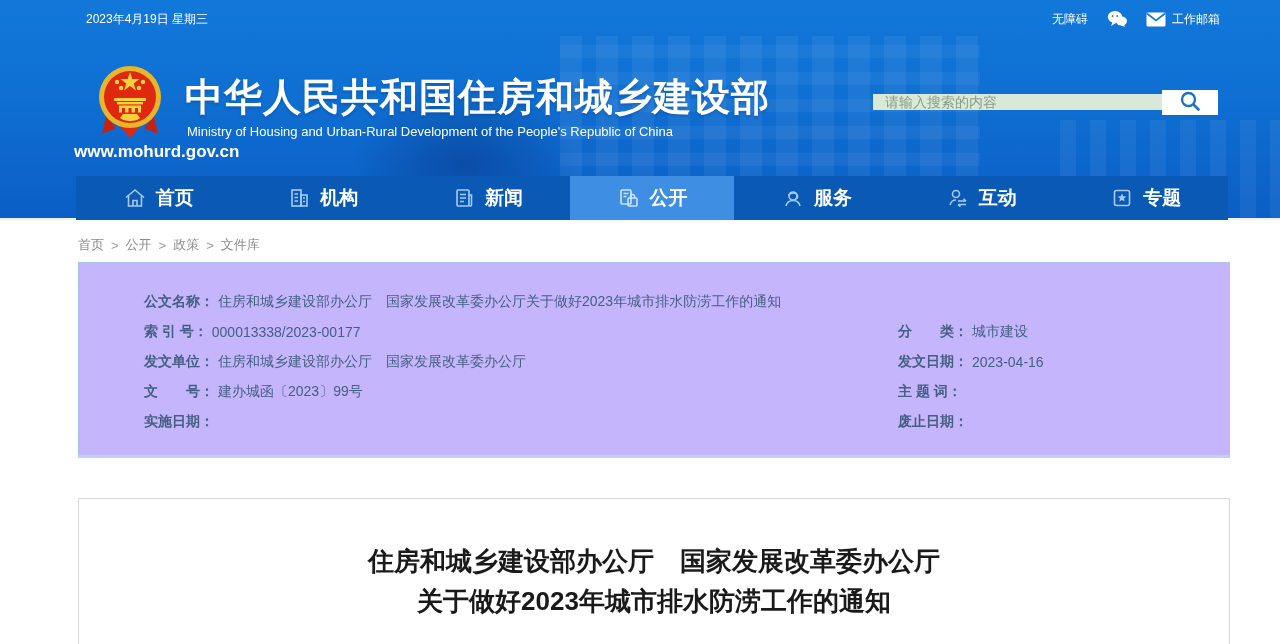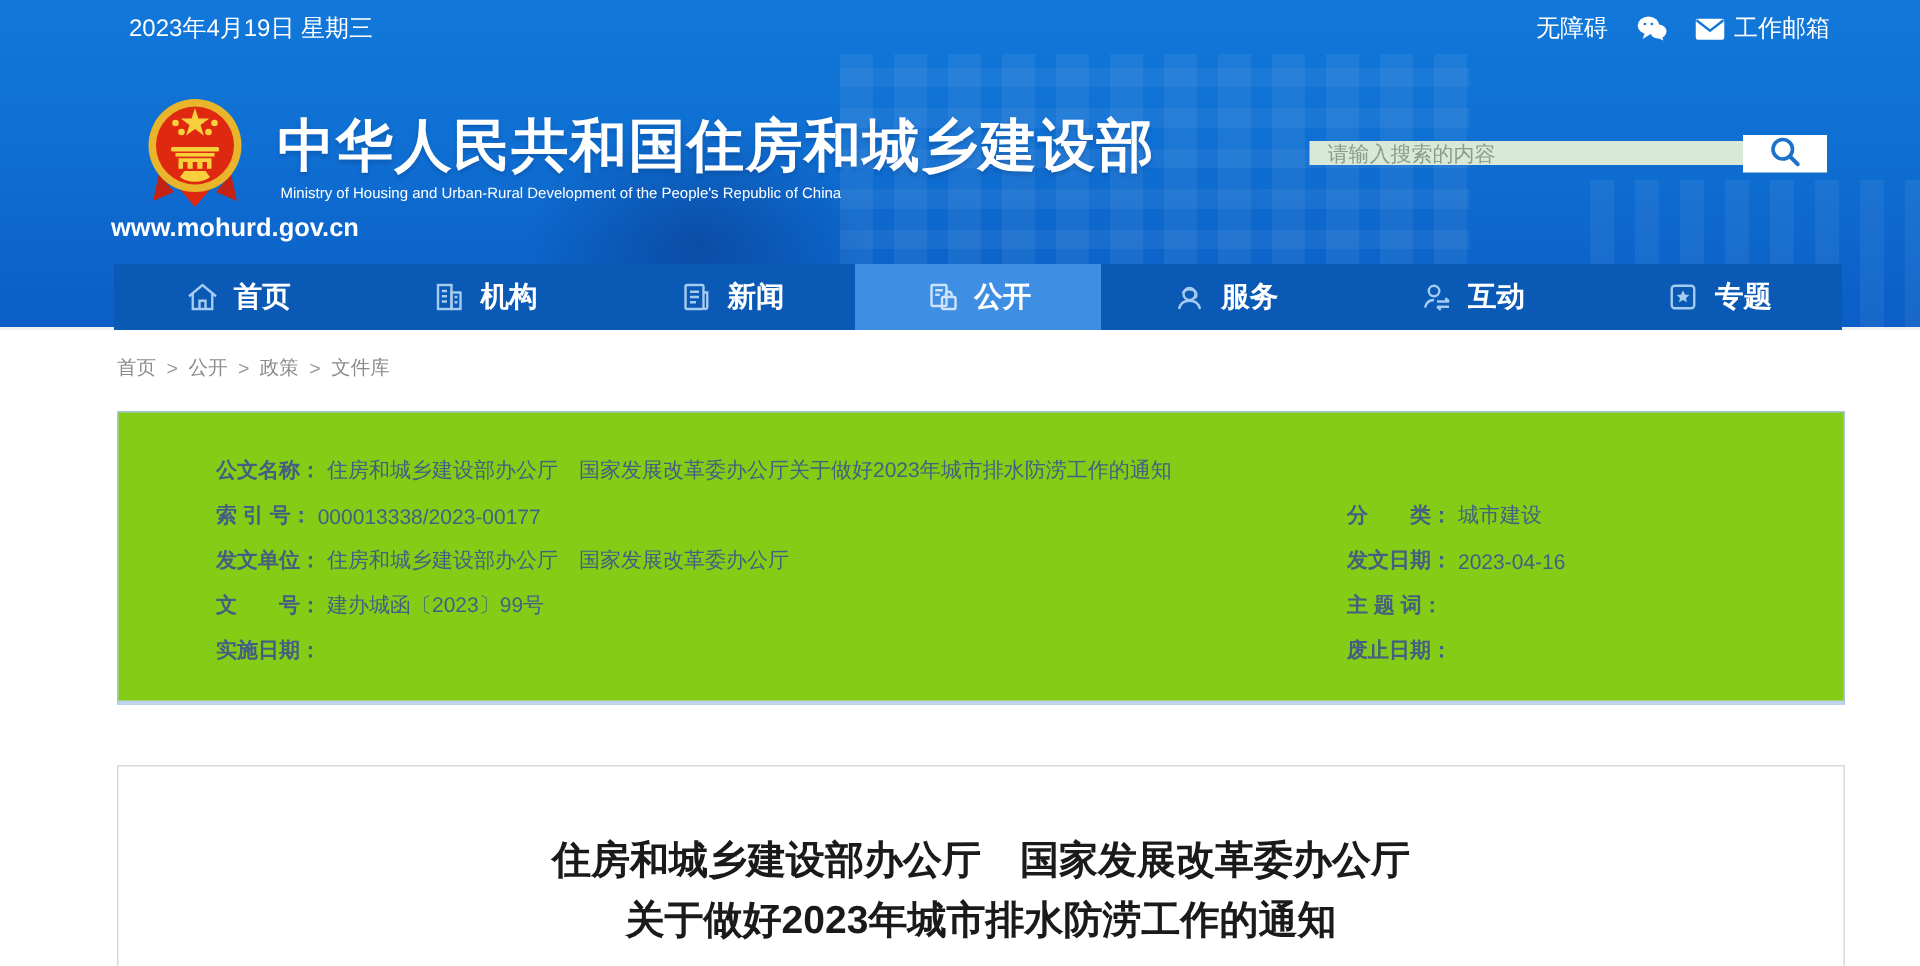--- a/index.html
+++ b/index.html
@@ -14,31 +14,31 @@
     background:
       repeating-linear-gradient(90deg, rgba(255,255,255,.13) 0 22px, rgba(255,255,255,0) 22px 36px),
       repeating-linear-gradient(0deg, rgba(120,170,230,.25) 0 13px, rgba(255,255,255,0) 13px 27px); }
   .bld2 { position:absolute; left:1060px; top:120px; width:220px; height:100px; opacity:.35;
     background:repeating-linear-gradient(90deg, rgba(255,255,255,.16) 0 16px, rgba(255,255,255,0) 16px 30px); }
   .tree { position:absolute; left:350px; top:80px; width:230px; height:140px;
     background:radial-gradient(ellipse at 50% 60%, rgba(8,52,130,.50), rgba(8,52,130,0) 70%); }
 
   .topbar { position:absolute; top:0; left:0; width:100%; height:38px;
     display:flex; align-items:center; justify-content:space-between;
-    padding:0 60px 0 86px; color:#ffffff; font-size:16px; }
+    padding:0 60px 0 86px; color:#ffffff; font-size:12px; }
   .topbar-right { display:flex; align-items:center; gap:18px;justify-content:space-between; }
   .toplink { color:#ffffff; cursor:pointer; display:flex; align-items:center; gap:6px; }
   .topicon { display:inline-flex; }
 
   .emblem { position:absolute; left:96px; top:64px; }
   .site-url { position:absolute; left:74px; top:142px; width:134px; text-align:center;
     color:#ffffff; font-weight:bold; font-size:17px; }
   .site-name { position:absolute; left:185px; top:72px; color:#ffffff; font-weight:bold;
     font-size:38px; letter-spacing:1px; text-shadow:0 2px 3px rgba(0,40,100,.25); }
-  .site-name-en { position:absolute; left:187px; top:124px; color:#ffffff; font-size:10px; }
+  .site-name-en { position:absolute; left:187px; top:124px; color:#ffffff; font-size:13px; }
 
   .search { position:absolute; left:873px; top:86px; width:345px; height:32px; display:flex;align-items:center; }
   .search input { flex:1; border:none; outline:none; background:#d9e9d8; color:#6f826f;
     font-size:14px; padding:0 12px; font-family:inherit; }
   .search input::placeholder { color:#8a9c8a; }
   .search-btn { width:56px; background:#ffffff; border:none; cursor:pointer;
     display:flex; align-items:center; justify-content:center; }
 
   .nav { position:absolute; left:76px; top:176px; width:1152px; height:44px;
     background:#0959b5; display:flex; }
@@ -47,21 +47,21 @@
   .tab.active { background:#3e8ee3; }
   .tab svg { display:block; }
 
   
   .breadcrumb { margin:16px 0 0 78px; font-size:13px; color:#8b8b8b;
     display:flex; gap:7px; align-items:center; }
   .crumb { color:#8b8b8b; cursor:pointer; }
   .crumb-sep { color:#9b9b9b; }
 
   
-  .meta-box { width:1152px; margin:20px auto 0 78px; background:#84cc16;
+  .meta-box { width:1152px; margin:8px auto 0 78px; background:#c4b5fd;
     border:1px solid #a9c5e5; border-bottom:3px solid #bed3ec;
     padding:24px 40px 18px 65px; color:#455f82; font-size:14px; }
   .meta-row { display:flex; height:30px; align-items:center; }
   .meta-cell-l { width:754px; display:flex; align-items:center; }
   .meta-cell-r { flex:1; display:flex; align-items:center; }
   .meta-label { font-weight:bold; white-space:pre; }
   .meta-value { margin-left:4px; white-space:pre; }
 
   
   .doc-box { width:1152px; margin:40px auto 0 78px; background:#ffffff;

